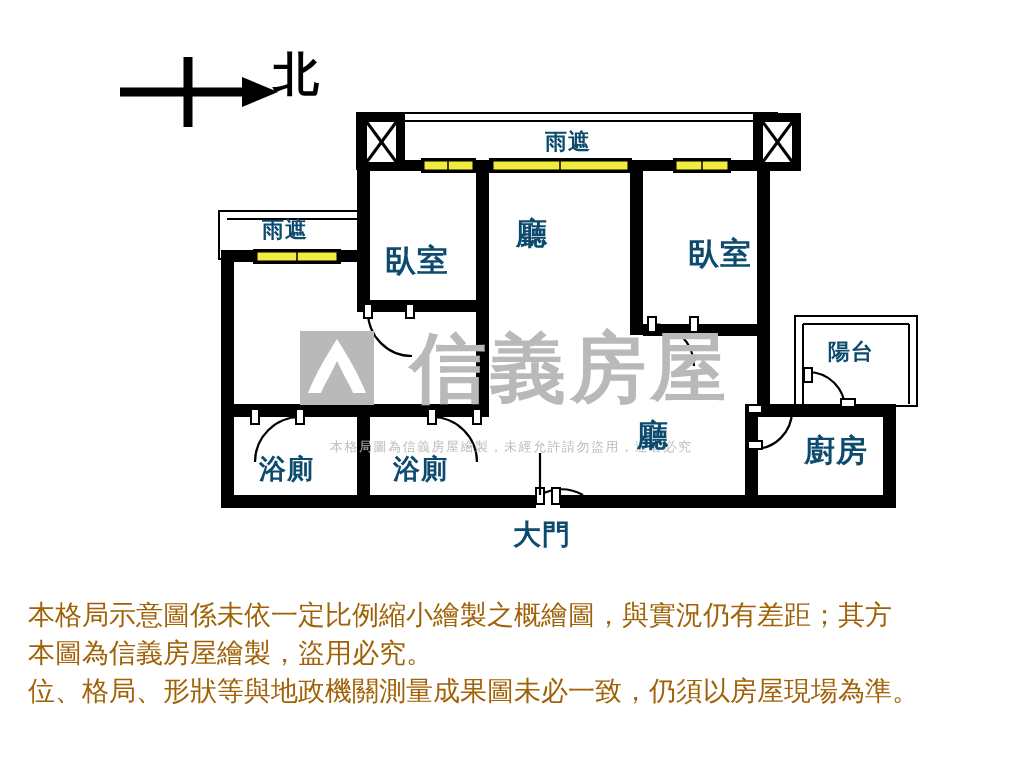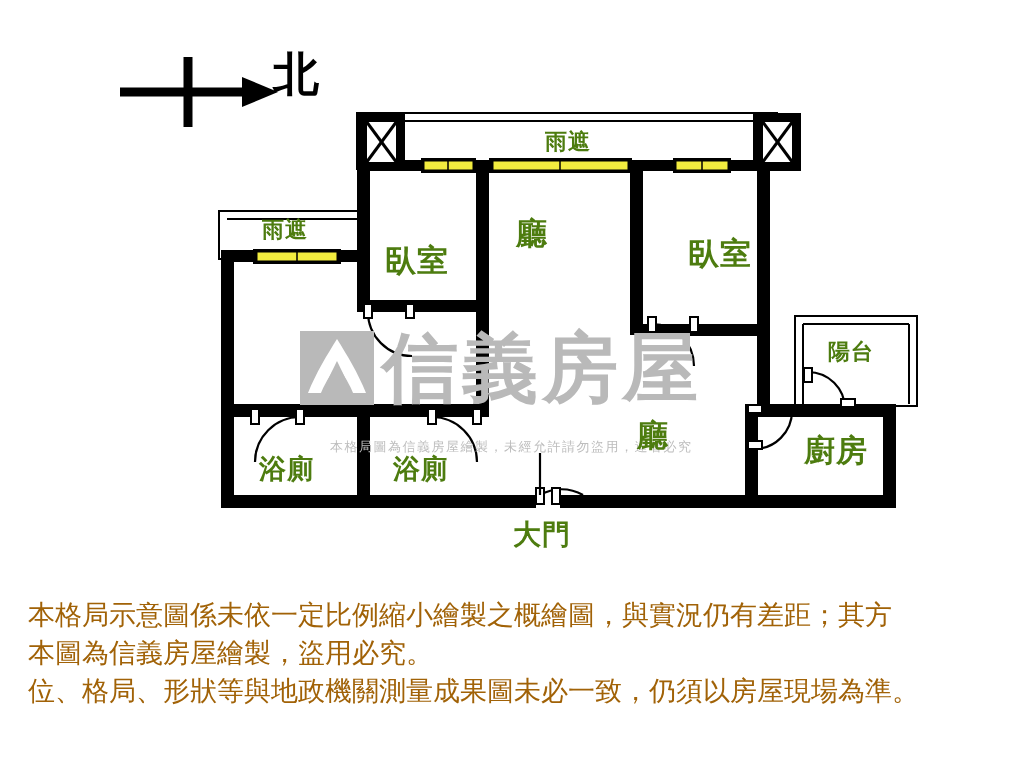--- a/index.html
+++ b/index.html
@@ -46,21 +46,21 @@
     position: absolute;
     left: 0;
     top: 0;
     width: 1024px;
     height: 600px;
   }
 
   
   .room-label {
     position: absolute;
-    color: #4d7c0f;
+    color: #0c4a6e;
     font-family: Liberation Serif, serif;
     font-weight: 700;
     white-space: nowrap;
     letter-spacing: 1px;
     z-index: 6;
   }
   .lbl-big   { font-size: 31px; line-height: 31px; }
   .lbl-mid   { font-size: 27px; line-height: 27px; margin-top: 15px; }
   .lbl-small { font-size: 22px; line-height: 22px; }
   .lbl-door  { font-size: 28px; line-height: 33px; }
@@ -68,20 +68,21 @@
   
   #watermark {
     position: absolute;
     left: 300px;
     top: 330px;
     z-index: 2;
     pointer-events: none;
     display: flex;
     align-items: center;
     opacity: 1;
+    gap: 28px;
   }
   #watermark .wm-text {
     font-family: "DejaVu Serif", "Liberation Serif", serif;
     font-weight: 700;
     font-size: 76px;
     line-height: 76px;
     color: #b9b9b9;
     letter-spacing: 4px;
     margin-left: 8px;
   }

